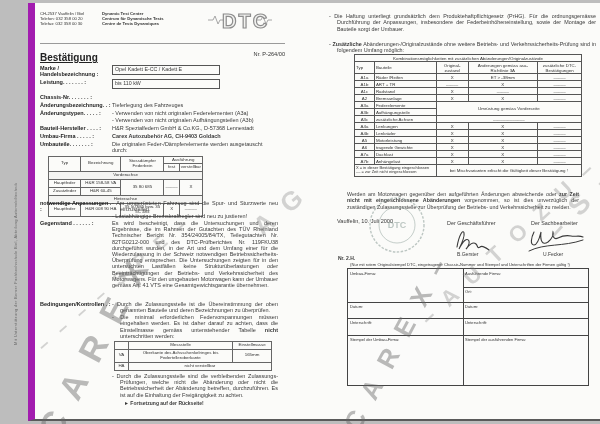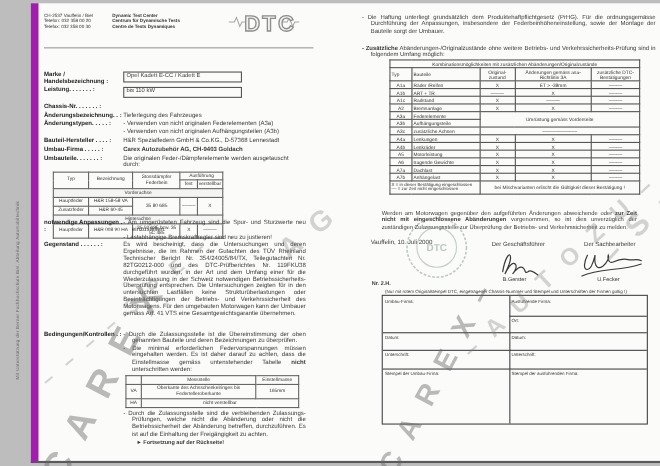--- a/index.html
+++ b/index.html
@@ -84,20 +84,24 @@
   <div class="logo">
     <svg width="66" height="28" viewBox="0 0 66 28">
       <path d="M1,12 h5 l2,-4 l3,8 l2,-4 h4" fill="none" stroke="#a6a6a6" stroke-width="1"></path>
       <path d="M50,12 h4 l2,-4 l3,8 l2,-4 h4" fill="none" stroke="#a6a6a6" stroke-width="1"></path>
       <text x="15" y="20" font-family="Liberation Sans, sans-serif" font-size="20" font-weight="bold" fill="#f2f2f0" stroke="#8d8d8d" stroke-width="1.2" letter-spacing="2">DTC</text>
     </svg>
   </div>
 
   <div class="rule"></div>
 
+  <div class="title-row">
+    <span class="doc-title">Bestätigung</span>
+    <span class="doc-no">Nr. P-264/00</span>
+  </div>
 
   <div class="fields">
     <div class="frow">
       <span class="lbl">Marke / Handelsbezeichnung  :</span>
       <span class="cnt"><span class="box">Opel Kadett E-CC / Kadett E</span></span>
     </div>
     <div class="frow">
       <span class="lbl">Leistung.  .  .  .  .  .  .  :</span>
       <span class="cnt"><span class="box">bis 110 kW</span></span>
     </div>

